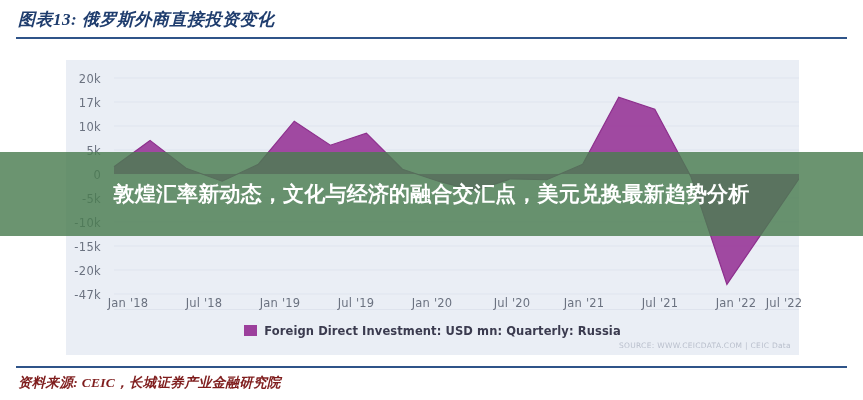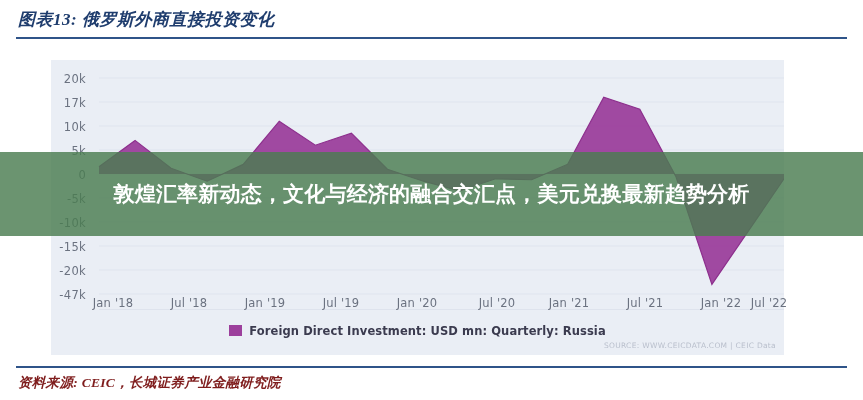--- a/index.html
+++ b/index.html
@@ -47,21 +47,21 @@
     left: 0;
     top: 31px;
     width: 831px;
     height: 2px;
     background: #2f5489;
   }
 
   
   .chart-panel {
     position: absolute;
-    left: 51px;
+    left: 66px;
     top: 60px;
     width: 733px;
     height: 295px;
     background: #eaeef5;
   }
   .plot-bg {
     position: absolute;
     left: 0; top: 0;
     width: 733px;
     height: 250px;

